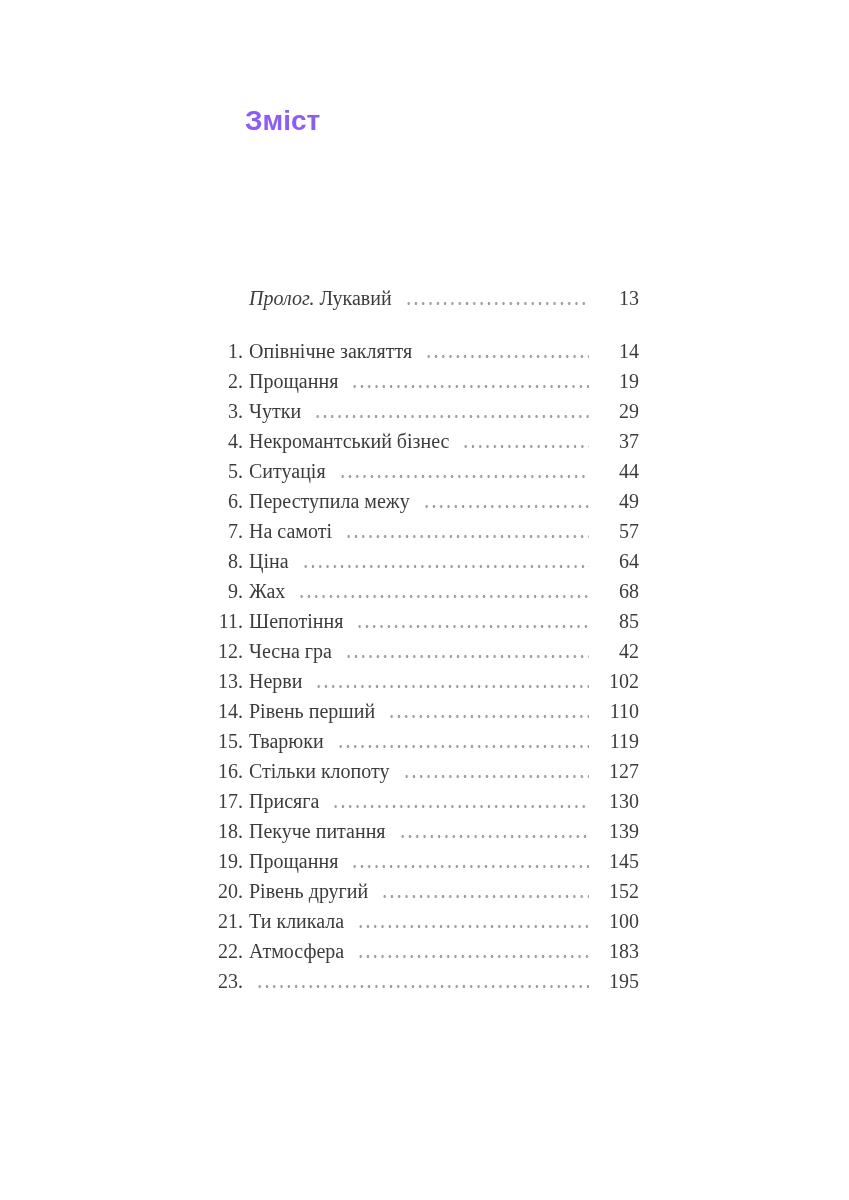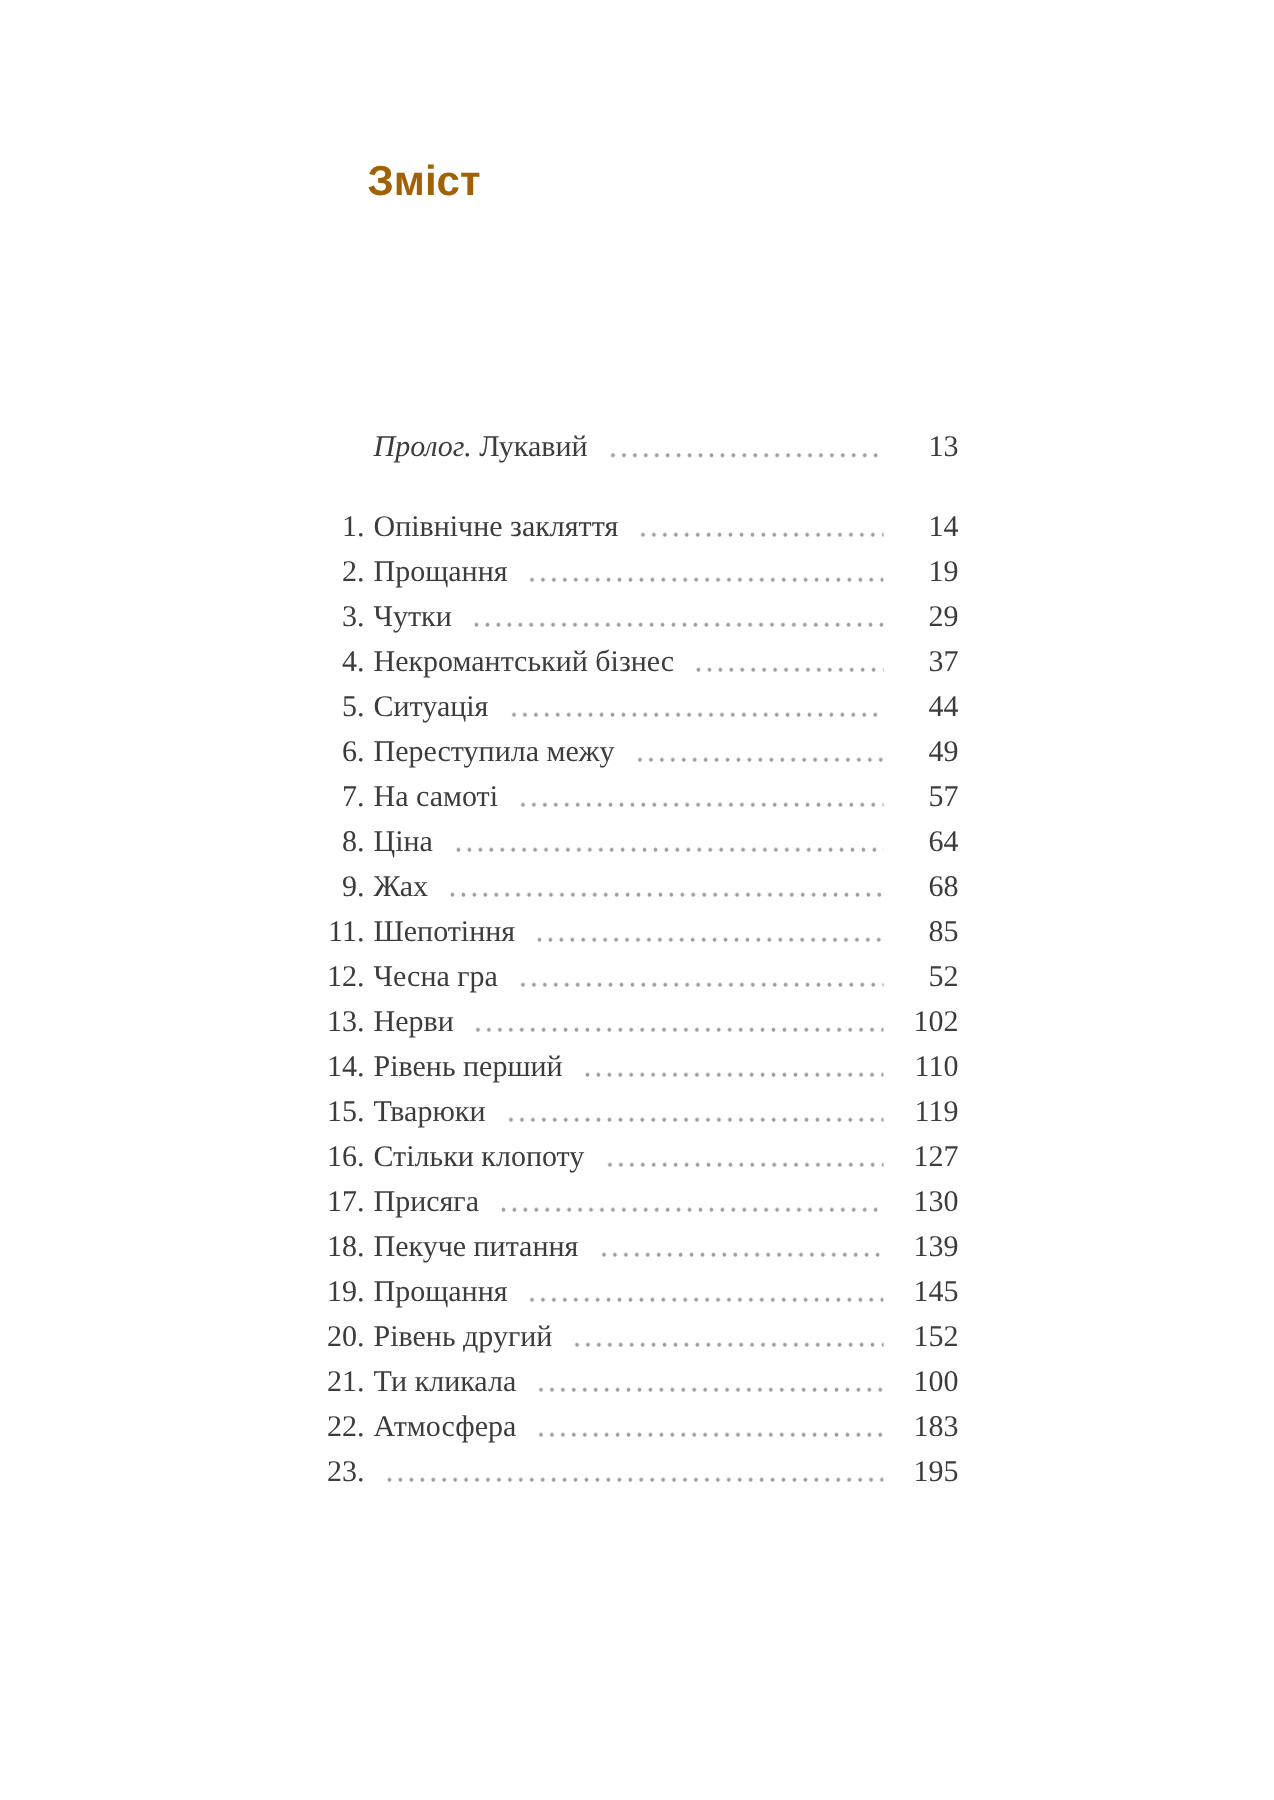--- a/index.html
+++ b/index.html
@@ -18,33 +18,33 @@
   }
   .title {
     position: absolute;
     left: 245px;
     top: 106px;
     margin: 0;
     font-family: "Liberation Sans", sans-serif;
     font-weight: bold;
     font-size: 28px;
     line-height: 1.1;
-    color: #a16207;
+    color: #8b5cf6;
   }
   .toc {
     position: absolute;
     left: 211px;
     width: 428px;
     font-size: 20px;
   }
   .toc-prologue { top: 283px; }
   .toc-rows { top: 336px; }
   .row {
     display: flex;
-    align-items: flex-end;
+    align-items: flex-start;
     height: 30px;
     line-height: 30px;
     white-space: nowrap;
   }
   .num {
     flex: 0 0 32px;
     text-align: right;
     font-feature-settings: "onum";
   }
   .entry-title {
@@ -60,21 +60,20 @@
     background-image: radial-gradient(circle, #9d9d9d 1.1px, rgba(0,0,0,0) 1.5px);
     background-size: 7.3px 3px;
     background-repeat: repeat-x;
     background-position: left center;
   }
   .pagenum {
     flex: 0 0 42px;
     text-align: right;
     font-feature-settings: "onum";
     color: #3c3c3c;
-    margin-top: 48px;
   }
 </style>
 </head>
 <body>
 
 <div class="page">
 
   <h1 class="title">Зміст</h1>
 
   <div class="toc toc-prologue">
@@ -155,21 +154,21 @@
       <span class="num">11.</span>
       <span class="entry-title">Шепотіння</span>
       <span class="leader"></span>
       <span class="pagenum">85</span>
     </div>
 
     <div class="row">
       <span class="num">12.</span>
       <span class="entry-title">Чесна гра</span>
       <span class="leader"></span>
-      <span class="pagenum">52</span>
+      <span class="pagenum">42</span>
     </div>
 
     <div class="row">
       <span class="num">13.</span>
       <span class="entry-title">Нерви</span>
       <span class="leader"></span>
       <span class="pagenum">102</span>
     </div>
 
     <div class="row">

